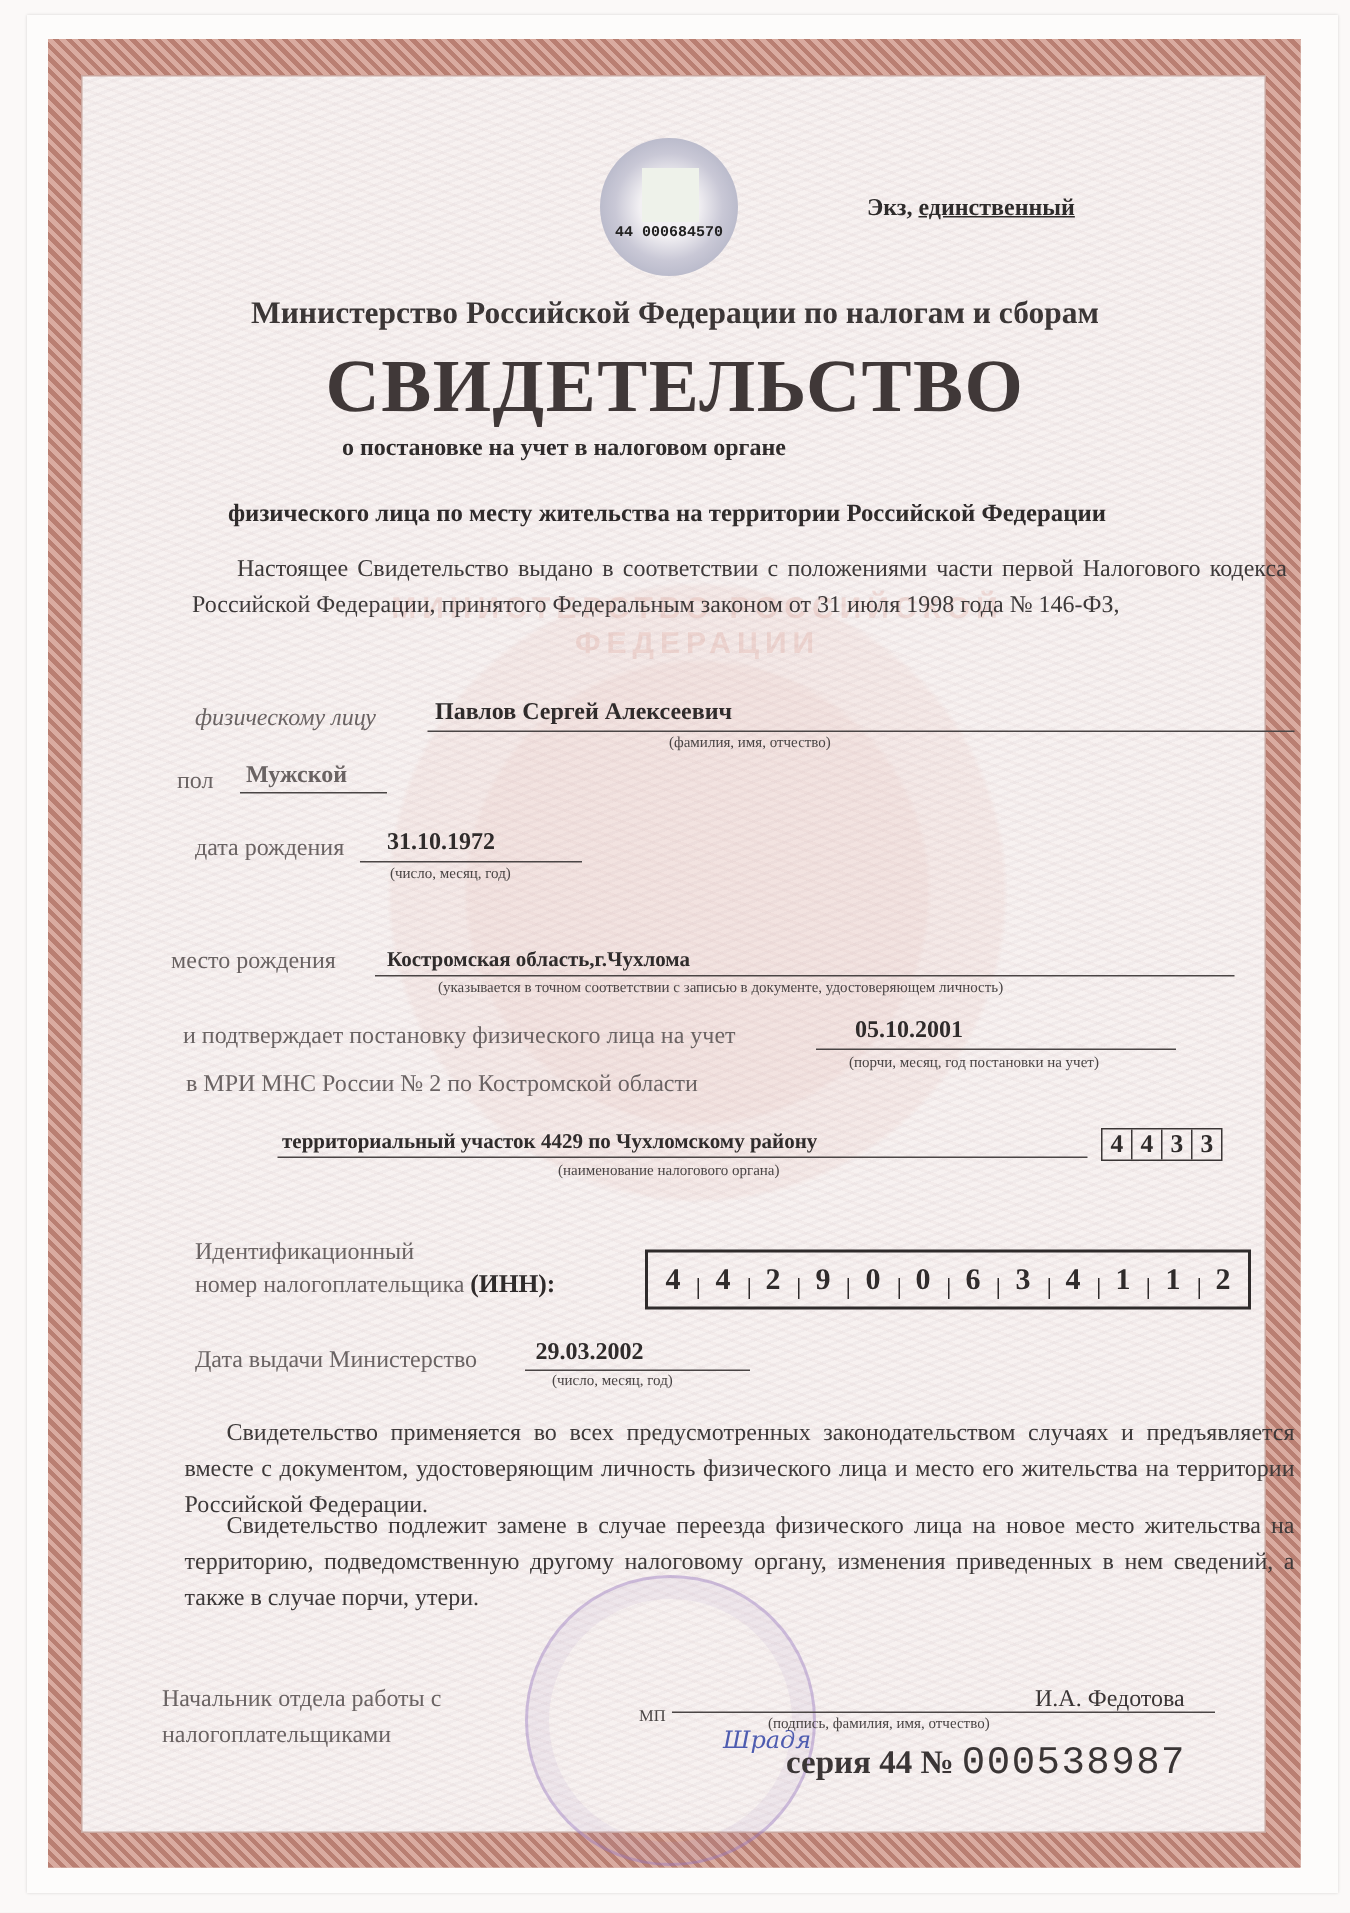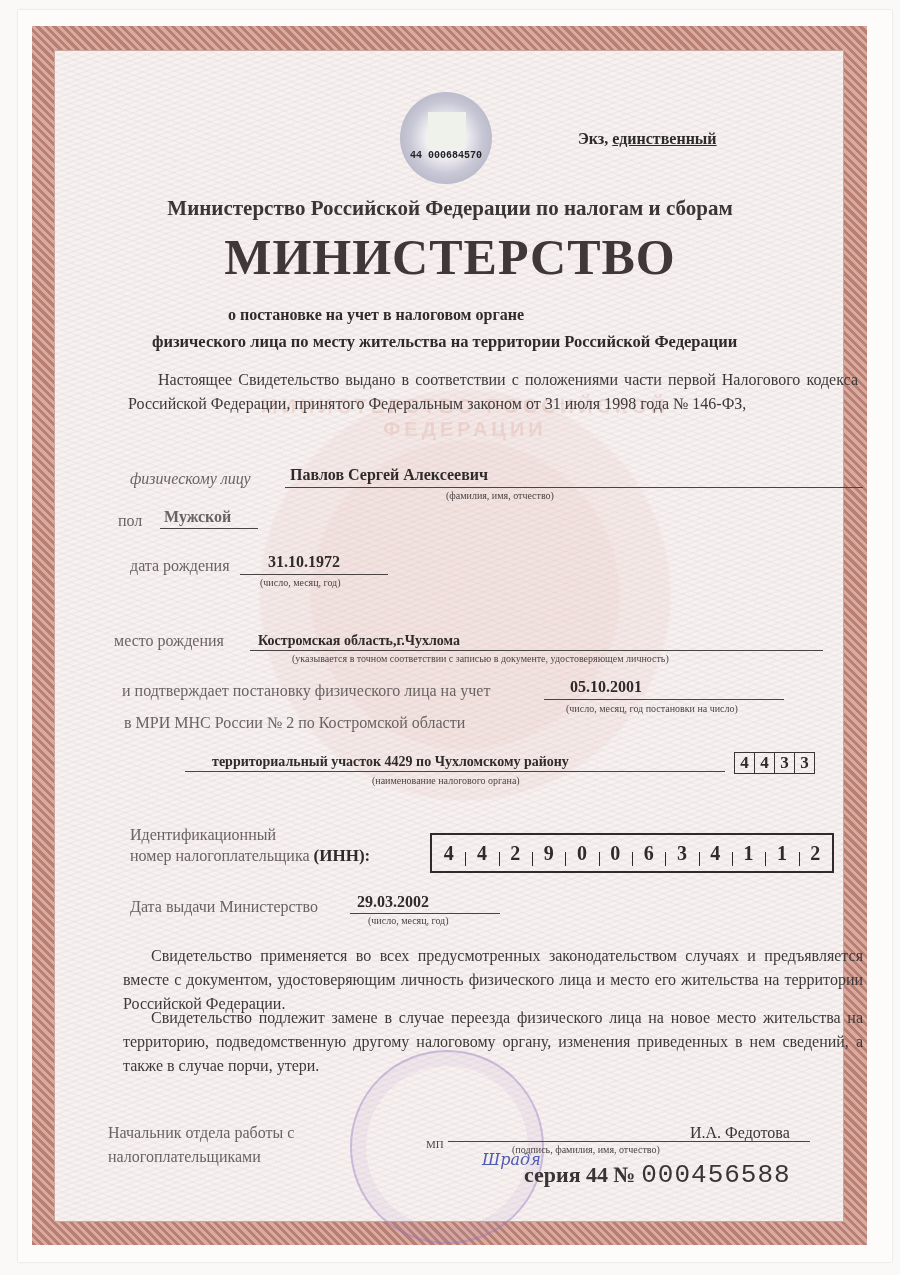--- a/index.html
+++ b/index.html
@@ -59,21 +59,21 @@
   .copy-note .u { text-decoration: underline; }
 
   .ministry {
     left: 0; width: 900px; top: 196px; text-align: center;
     font-family: "Liberation Serif", serif; font-weight: bold; font-size: 21px; color: #3b3636;
   }
   .title {
     left: 0; width: 900px; top: 228px; text-align: center;
     font-weight: bold; font-size: 50px; color: #403838; letter-spacing: 1px;
   }
-  .sub1 { left: 0; width: 752px; top: 306px; text-align: center; font-weight: bold; font-size: 16px; color: #2f2b2b; }
+  .sub1 { left: 0; width: 752px; top: 290px; text-align: center; font-weight: bold; font-size: 16px; color: #2f2b2b; }
   .sub2 { left: 152px; top: 332px; font-weight: bold; font-size: 16.5px; color: #2f2b2b; }
 
   .para {
     left: 128px; width: 730px; font-size: 16px; line-height: 24px; color: #3d3939;
     text-align: justify;
   }
   .para.p1 { top: 368px; text-indent: 30px; }
 
   .label { font-size: 16px; color: #6a6363; }
   .value { font-weight: bold; font-size: 16px; color: #2f2b2b; }
@@ -128,53 +128,53 @@
   <div class="holo-square"></div>
   <div class="holo-num">44 000684570</div>
 </div>
 
 <div class="abs copy-note">
   <span>Экз,</span>
   <span class="u">единственный</span>
 </div>
 
 <div class="abs ministry">Министерство Российской Федерации по налогам и сборам</div>
-<div class="abs title">МИНИСТЕРСТВО</div>
+<div class="abs title">СВИДЕТЕЛЬСТВО</div>
 <div class="abs sub1">о постановке на учет в налоговом органе</div>
 <div class="abs sub2">физического лица по месту жительства на территории Российской Федерации</div>
 
 <div class="abs para p1">Настоящее Свидетельство выдано в соответствии с положениями части первой Налогового кодекса Российской Федерации, принятого Федеральным законом от 31 июля 1998 года № 146-ФЗ,</div>
 
 <div class="abs label" style="left:130px; top:470px;font-style:italic;">физическому лицу</div>
 <div class="abs value" style="left:290px; top:466px;">Павлов Сергей Алексеевич</div>
 <div class="line" style="left:285px; top:487px; width:578px;"></div>
 <div class="abs hint" style="left:446px; top:490px;">(фамилия, имя, отчество)</div>
 
 <div class="abs label" style="left:118px; top:512px;">пол</div>
 <div class="abs value" style="left:164px; top:508px; color:#6a6363;">Мужской</div>
 <div class="line" style="left:160px; top:528px; width:98px;"></div>
 
 <div class="abs label" style="left:130px; top:557px;">дата рождения</div>
-<div class="abs value" style="left:268px; top:553px;">31.10.1972</div>
+<div class="abs value" style="left:258px; top:553px;">31.10.1972</div>
 <div class="line" style="left:240px; top:574px; width:148px;"></div>
 <div class="abs hint" style="left:260px; top:577px;">(число, месяц, год)</div>
 
 <div class="abs label" style="left:114px; top:632px;">место рождения</div>
 <div class="abs value" style="left:258px; top:633px; font-size:14px;">Костромская область,г.Чухлома</div>
 <div class="line" style="left:250px; top:650px; width:573px;"></div>
 <div class="abs hint" style="left:292px; top:653px;">(указывается в точном соответствии с записью в документе, удостоверяющем личность)</div>
 
 <div class="abs label" style="left:122px; top:682px;">и подтверждает постановку физического лица на учет</div>
 <div class="abs value" style="left:570px; top:678px;">05.10.2001</div>
 <div class="line" style="left:544px; top:699px; width:240px;"></div>
-<div class="abs hint" style="left:566px; top:703px;">(число, месяц, год постановки на число)</div>
+<div class="abs hint" style="left:566px; top:703px;">(порчи, месяц, год постановки на учет)</div>
 
 <div class="abs label" style="left:124px; top:714px;">в МРИ МНС России № 2 по Костромской области</div>
 
-<div class="abs value" style="left:188px; top:754px; font-size:14px;margin-left:24px;">территориальный участок 4429 по Чухломскому району</div>
+<div class="abs value" style="left:188px; top:754px; font-size:14px;">территориальный участок 4429 по Чухломскому району</div>
 <div class="line" style="left:185px; top:771px; width:540px;"></div>
 <div class="abs hint" style="left:372px; top:775px;">(наименование налогового органа)</div>
 <div class="code-box" style="left:734px; top:752px;">
   <div class="cell">4</div>
   <div class="cell">4</div>
   <div class="cell">3</div>
   <div class="cell">3</div>
 </div>
 
 <div class="abs label" style="left:130px; top:826px;">Идентификационный</div>
@@ -209,14 +209,14 @@
 <div class="abs label" style="left:108px; top:1124px;">Начальник отдела работы с</div>
 <div class="abs label" style="left:108px; top:1148px;">налогоплательщиками</div>
 <div class="abs" style="left:426px; top:1138px; font-size:11px; color:#4a4545;">МП</div>
 <div class="abs signature">Шрадя</div>
 <div class="line" style="left:448px; top:1141px; width:362px;"></div>
 <div class="abs" style="left:690px; top:1124px; font-size:16px; color:#3a3535;">И.А. Федотова</div>
 <div class="abs hint" style="left:512px; top:1144px;">(подпись, фамилия, имя, отчество)</div>
 
 <div class="abs serial">
   <span>серия 44 №</span>
-  <span class="num">000456588</span>
+  <span class="num">000538987</span>
 </div>
 
 </body></html>

